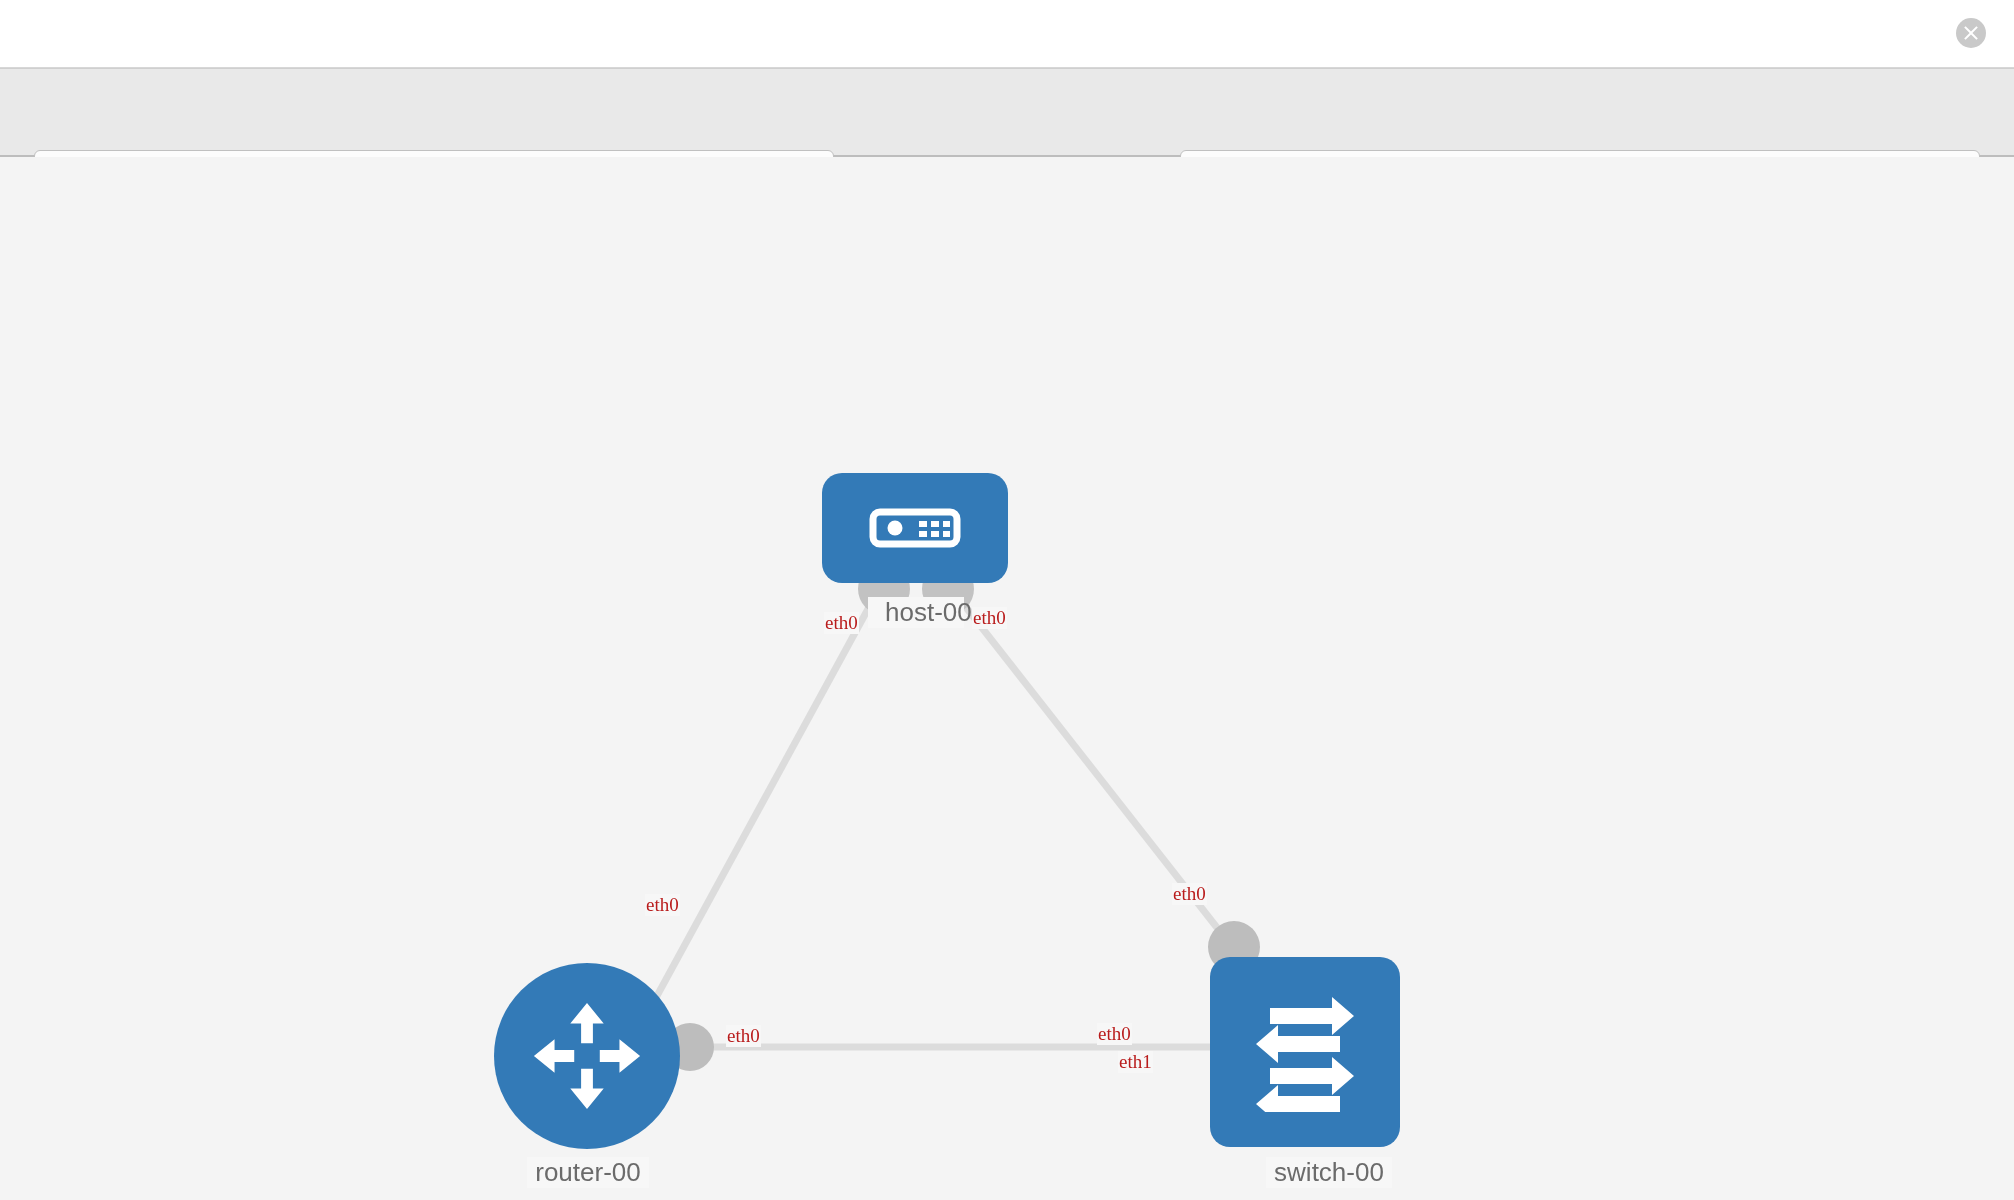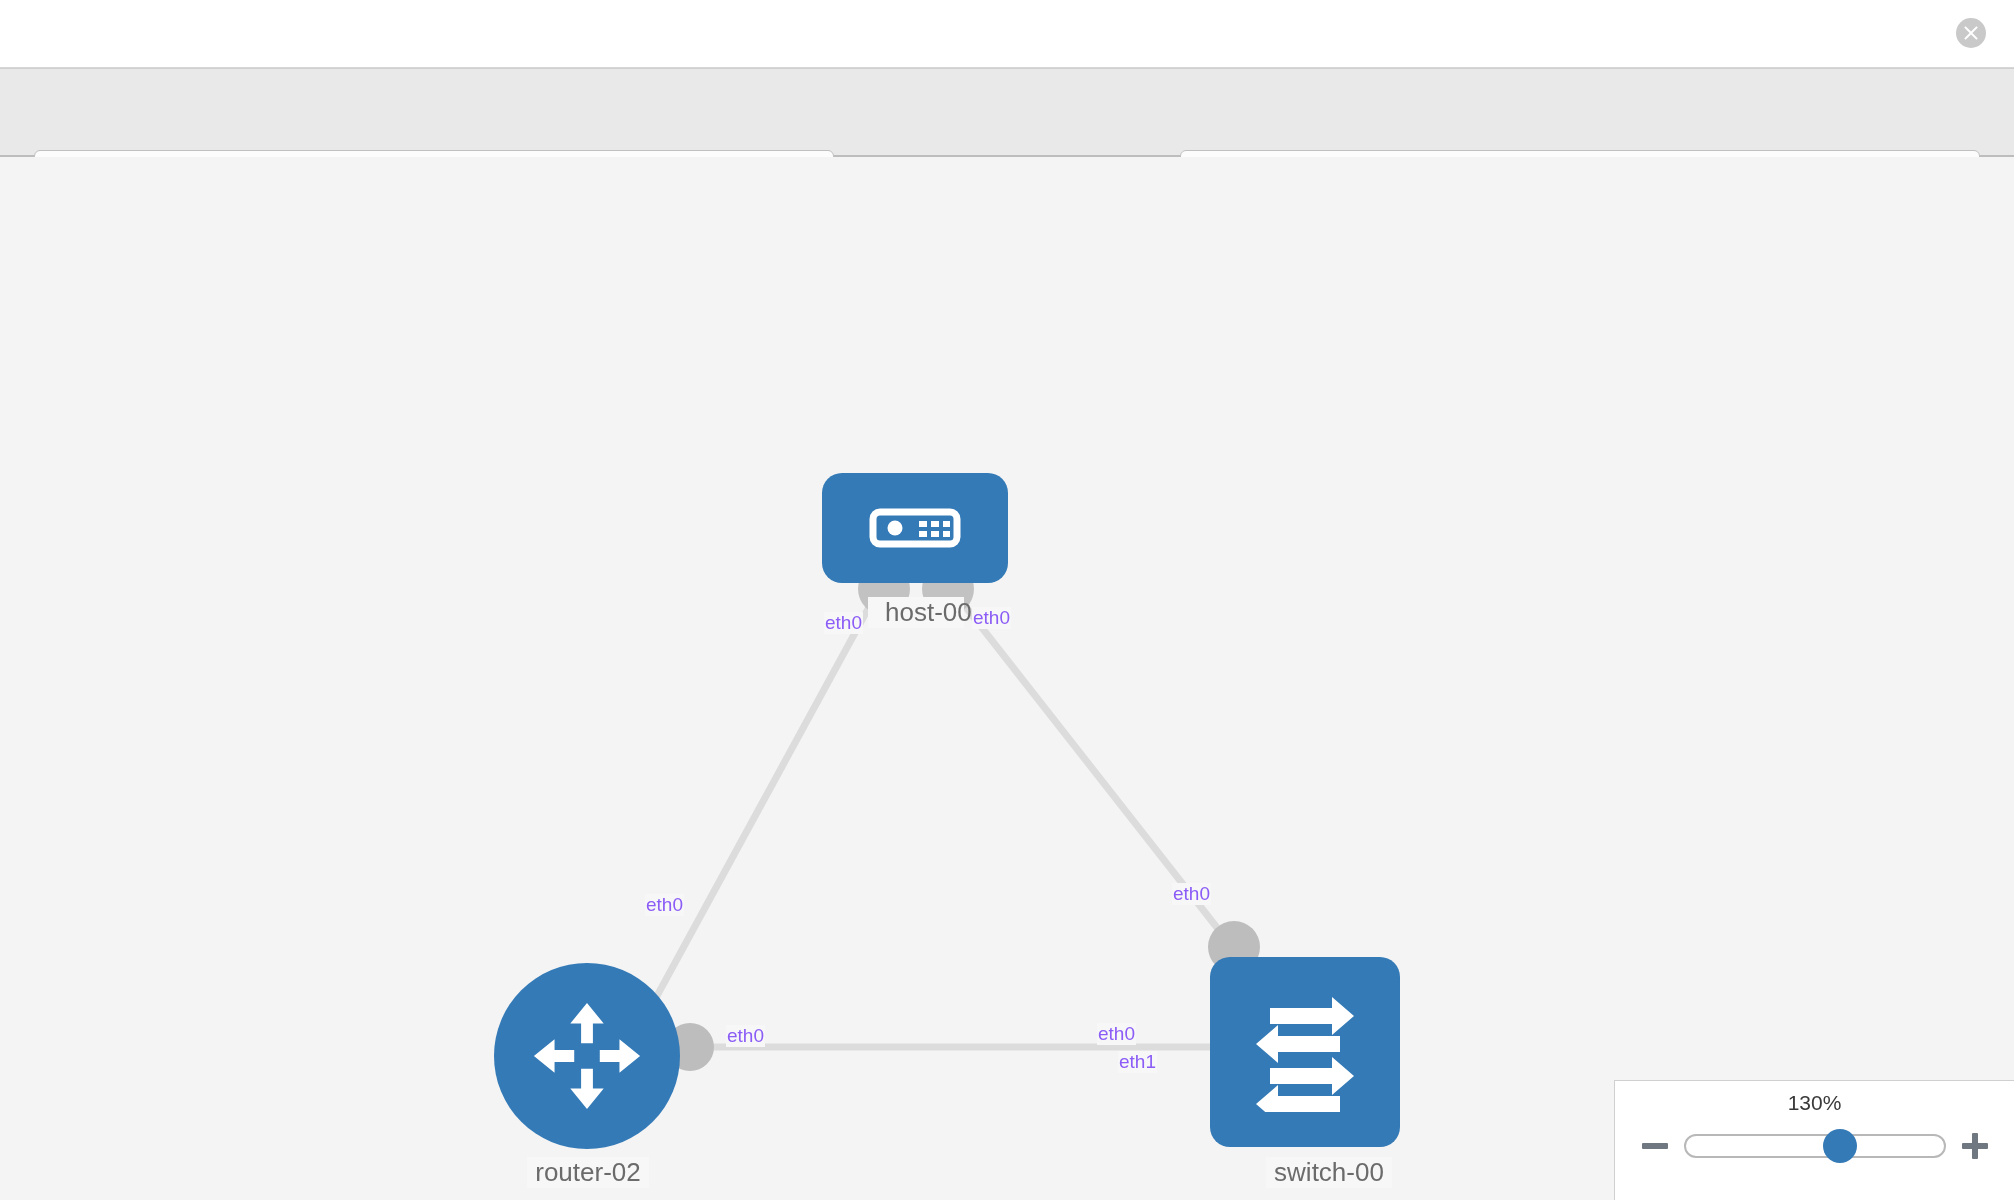--- a/index.html
+++ b/index.html
@@ -111,25 +111,26 @@
     font-size: 26px;
     color: #6b6b6b;
     background: #f7f7f7;
     white-space: nowrap;
     text-align: center;
     pointer-events: none;
   }
   .iface-label {
     position: absolute;
     font-size: 19px;
-    color: #8b5cf6;
+    color: #b91c1c;
     background: #f7f7f7;
     white-space: nowrap;
     pointer-events: none;
     padding: 0 1px;
+    font-family: Liberation Serif, serif;
   }
 
   
   .zoom-widget {
     position: absolute;
     right: 0; bottom: 0;
     width: 400px; height: 120px;
     background: #ffffff;
     border: 1px solid #d0d0d0;
     border-right: none; border-bottom: none;
@@ -262,21 +263,21 @@
         <path d="M60 6 L77 27 H66 V47 H54 V27 H43 Z"></path>
 
         <path d="M60 114 L43 93 H54 V73 H66 V93 H77 Z"></path>
 
         <path d="M6 60 L27 43 V54 H47 V66 H27 V77 Z"></path>
 
         <path d="M114 60 L93 77 V66 H73 V54 H93 V43 Z"></path>
       </g>
     </svg>
   </div>
-  <div class="node-label" style="left:527px; top:1000px; width:122px;">router-02</div>
+  <div class="node-label" style="left:527px; top:1000px; width:122px;">router-00</div>
 
   <div class="node square" style="left:1210px; top:800px; width:190px; height:190px;">
     <svg width="126" height="120" viewBox="0 0 126 120" aria-hidden="true">
       <g fill="#ffffff">
 
         <path d="M28 16 h62 v-11 l22 19 -22 19 v-11 h-62 z"></path>
 
         <path d="M98 44 h-62 v-11 l-22 19 22 19 v-11 h62 z"></path>
 
         <path d="M28 76 h62 v-11 l22 19 -22 19 v-11 h-62 z"></path>
@@ -288,29 +289,14 @@
   <div class="node-label" style="left:1266px; top:1000px; width:126px;">switch-00</div>
 
   <div class="iface-label" style="left:824px; top:455px;">eth0</div>
   <div class="iface-label" style="left:972px; top:450px;">eth0</div>
   <div class="iface-label" style="left:645px; top:737px;">eth0</div>
   <div class="iface-label" style="left:1172px; top:726px;">eth0</div>
   <div class="iface-label" style="left:726px; top:868px;">eth0</div>
   <div class="iface-label" style="left:1097px; top:866px;">eth0</div>
   <div class="iface-label" style="left:1118px; top:866px;margin-top:28px;">eth1</div>
 
-  <div class="zoom-widget">
-    <div class="zoom-pct">130%</div>
-    <div class="zoom-row">
-      <div class="zoom-btn">
-        <span class="bar-h"></span>
-      </div>
-      <div class="zoom-track">
-        <div class="zoom-handle" id="zoom-handle" style="left: 60%;"></div>
-      </div>
-      <div class="zoom-btn">
-        <span class="bar-h"></span>
-          <span class="bar-v"></span>
-      </div>
-    </div>
-  </div>
 
 </div>
 
 </body></html>

